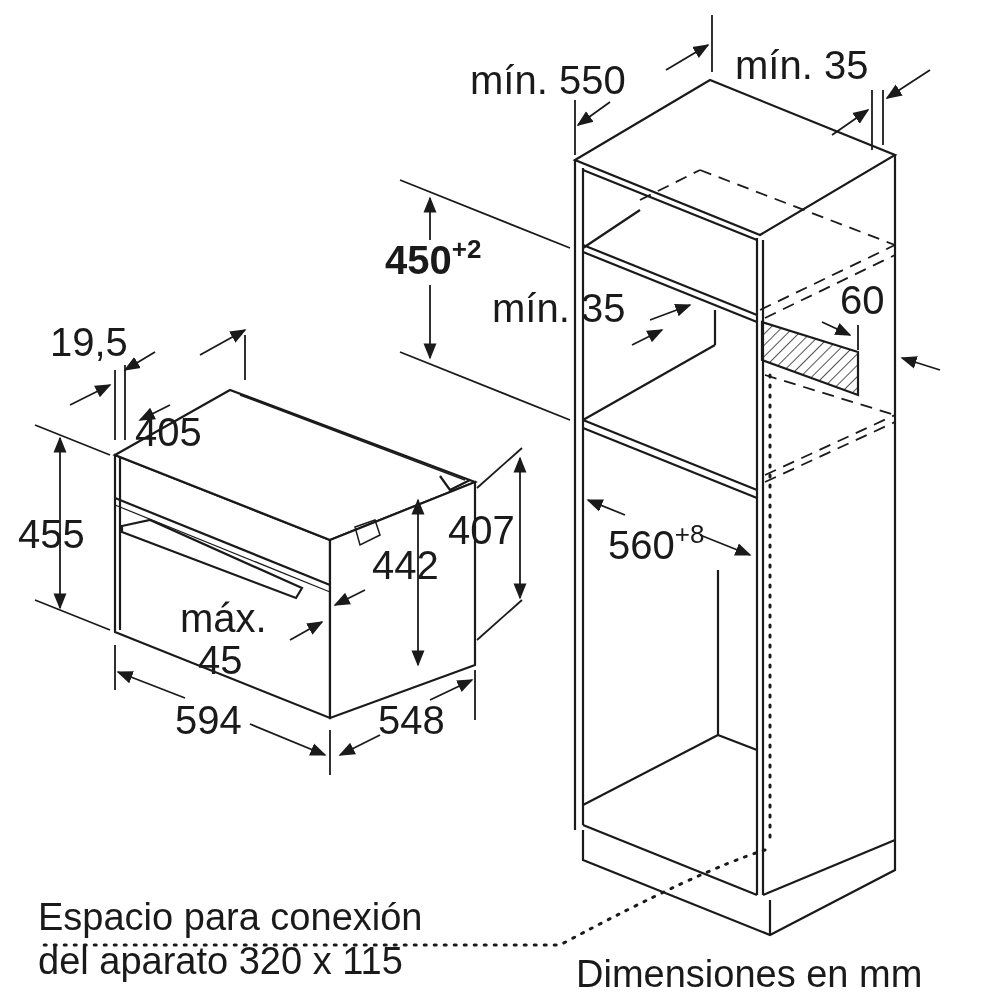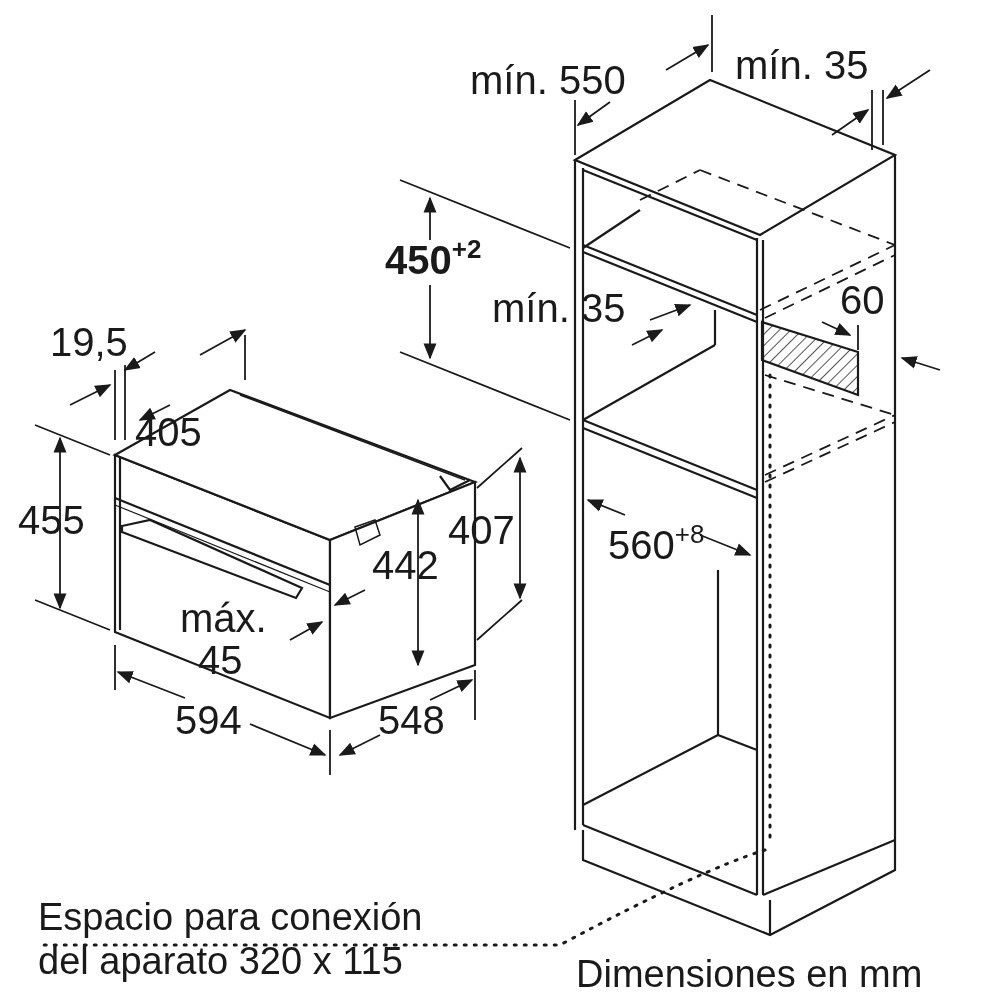--- a/index.html
+++ b/index.html
@@ -141,21 +141,21 @@
 <div class="lbl big" style="left:385px;top:240px;font-weight:bold;">
   <span>450</span><span class="sup">+2</span>
 </div>
 <div class="lbl big" style="left:492px;top:288px;">mín. 35</div>
 <div class="lbl big" style="left:840px;top:280px;">60</div>
 <div class="lbl big" style="left:608px;top:525px;">
   <span>560</span><span class="sup">+8</span>
 </div>
 <div class="lbl big" style="left:50px;top:322px;">19,5</div>
 <div class="lbl big" style="left:135px;top:376px;margin-top:36px;">405</div>
-<div class="lbl big" style="left:18px;top:500px;text-align:right;">455</div>
+<div class="lbl big" style="left:18px;top:514px;text-align:right;">455</div>
 <div class="lbl big" style="left:372px;top:545px;">442</div>
 <div class="lbl big" style="left:448px;top:510px;">407</div>
 <div class="lbl big" style="left:180px;top:598px;">máx.</div>
 <div class="lbl big" style="left:198px;top:640px;">45</div>
 <div class="lbl big" style="left:175px;top:700px;">594</div>
 <div class="lbl big" style="left:378px;top:700px;">548</div>
 
 <div class="lbl note" style="left:38px;top:848px;margin-top:48px;">
   <div>Espacio para conexión</div>
   <div>del aparato 320 x 115</div>

